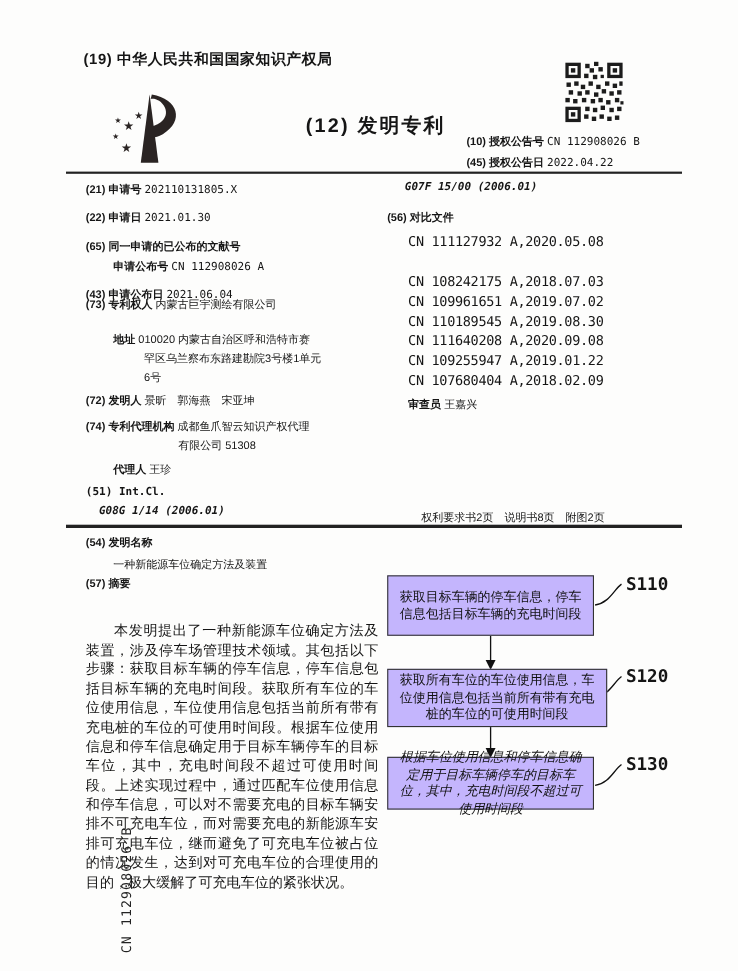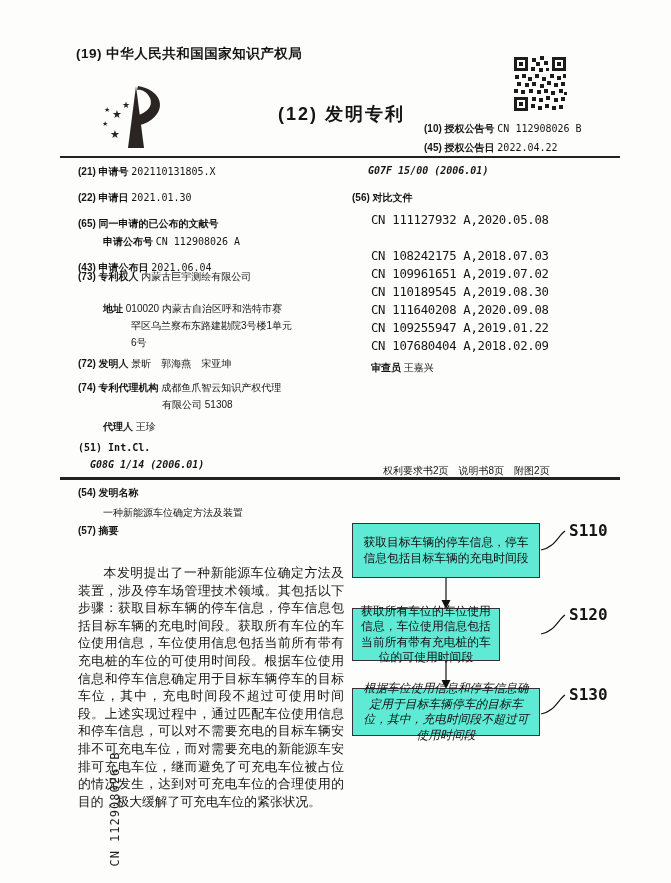--- a/index.html
+++ b/index.html
@@ -18,21 +18,21 @@
   .hr { position:absolute; background:#222; }
   .office { font-size:13.5px; font-weight:700; letter-spacing:.5px; }
   .doctype { font-size:18px; font-weight:700; letter-spacing:2px; }
   .abstract {
     position:absolute; left:78px; top:564px; width:266px;
     font-size:12.8px; line-height:17.6px; text-align:justify; text-indent:2em;
     white-space:normal; color:#151515;
   }
   .cite { font-family:"DejaVu Sans Mono", monospace; font-size:12.3px; letter-spacing:-0.3px; }
   .flowbox {
-    position:absolute; border:1.2px solid #333; background:#5eead4;
+    position:absolute; border:1.2px solid #333; background:#c4b5fd;
     font-size:11.8px; line-height:15.5px; text-align:center;
     display:flex; align-items:center; justify-content:center;
     padding:3px 5px; white-space:normal; color:#111;
   }
   .steplabel { position:absolute; font-family:"DejaVu Sans Mono", monospace; font-size:16px; font-weight:600; }
   .side-code {
     position:absolute; left:-56px; top:749px; width:160px; height:16px;
     transform:rotate(-90deg); transform-origin:132px 8px;
     font-family:"DejaVu Sans Mono", monospace; font-size:12px; letter-spacing:1px;
     text-align:center; color:#222;
@@ -206,21 +206,21 @@
       <line x1="98" y1="60" x2="98" y2="82" stroke="#111" stroke-width="1.2"></line>
       <polygon points="93.5,82 102.5,82 98,91" fill="#111"></polygon>
       <line x1="98" y1="143" x2="98" y2="162" stroke="#111" stroke-width="1.2"></line>
       <polygon points="93.5,162 102.5,162 98,171" fill="#111"></polygon>
       <path d="M 193 32 C 206 30 210 18 217 13" stroke="#111" stroke-width="1.2" fill="none"></path>
       <path d="M 193 116 C 206 114 210 102 217 97" stroke="#111" stroke-width="1.2" fill="none"></path>
       <path d="M 193 196 C 206 194 210 182 217 177" stroke="#111" stroke-width="1.2" fill="none"></path>
     </svg>
 
     <div class="flowbox" style="left:4px; top:5px; width:188px; height:55px;">获取目标车辆的停车信息，停车信息包括目标车辆的充电时间段</div>
-    <div class="flowbox" style="left:4px; top:90px; width:148px; height:53px;">获取所有车位的车位使用信息，车位使用信息包括当前所有带有充电桩的车位的可使用时间段</div>
+    <div class="flowbox" style="left:4px; top:90px; width:200px; height:53px;">获取所有车位的车位使用信息，车位使用信息包括当前所有带有充电桩的车位的可使用时间段</div>
     <div class="flowbox" style="left:4px; top:170px; width:188px; height:48px;font-style:italic;">根据车位使用信息和停车信息确定用于目标车辆停车的目标车位，其中，充电时间段不超过可使用时间段</div>
 
     <div class="steplabel" style="left:221px; top:3px;">S110</div>
     <div class="steplabel" style="left:221px; top:87px;">S120</div>
     <div class="steplabel" style="left:221px; top:167px;">S130</div>
   </div>
 
   <div class="side-code" style="left:-16px; top:749px;">CN 112908026 B</div>
 
 </div>

